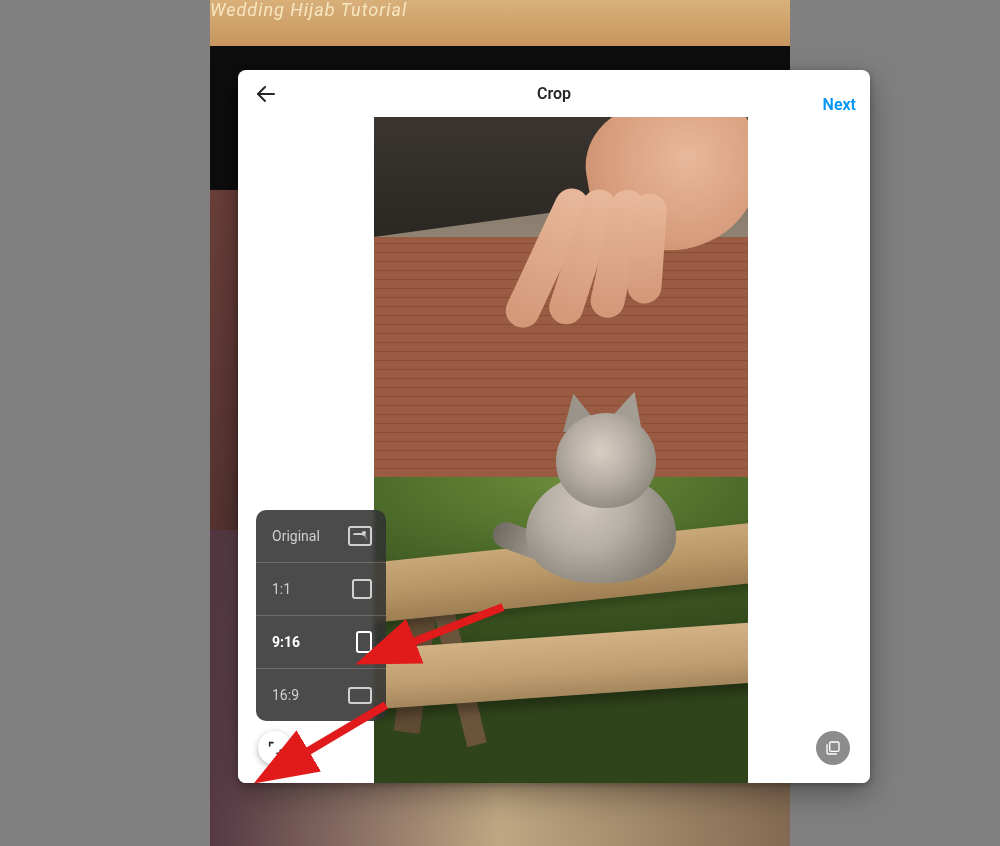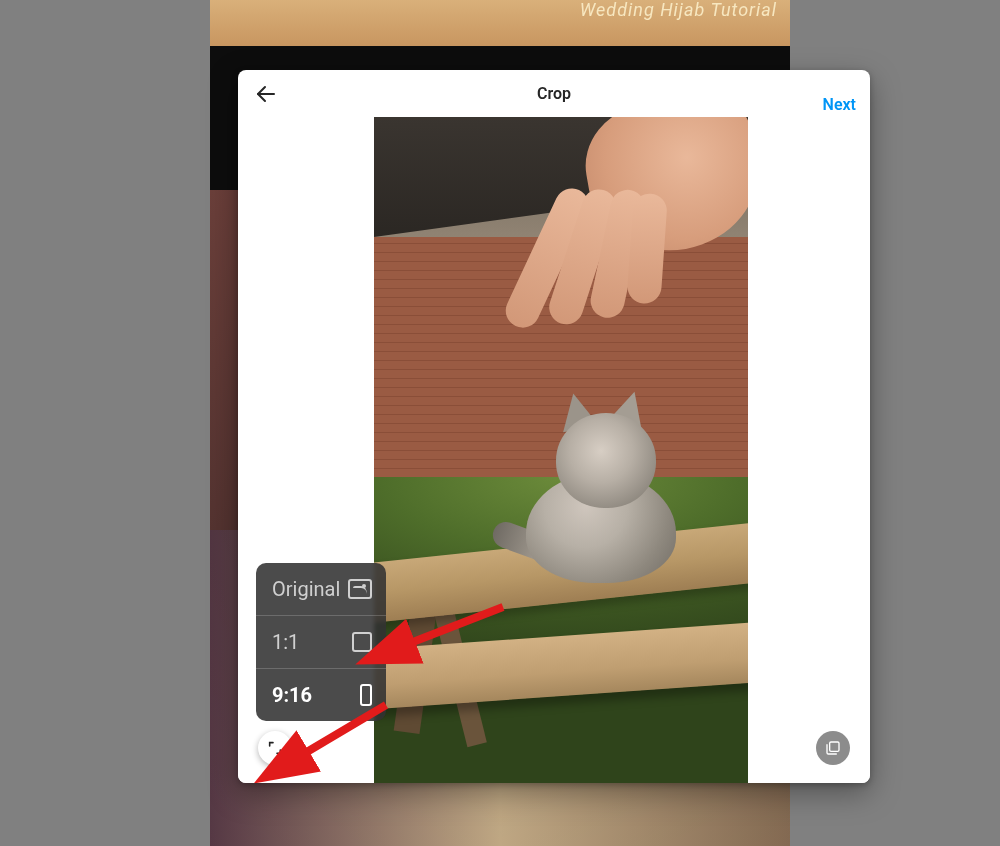--- a/index.html
+++ b/index.html
@@ -1,18 +1,18 @@
 <!DOCTYPE html>
 <html><head>
 <meta charset="utf-8">
 <style>
   html,body{margin:0;padding:0;width:1000px;height:846px;background:#808080;font-family:-apple-system,BlinkMacSystemFont,"Segoe UI",Roboto,Helvetica,Arial,sans-serif;overflow:hidden;}
   .phone-bg{position:absolute;left:210px;top:0;width:580px;height:846px;background:#0d0d0d;}
   .phone-bg .banner{position:absolute;top:0;left:0;right:0;height:46px;background:linear-gradient(180deg,#d9b07a,#c89660);}
-  .phone-bg .banner-text{position:absolute;top:0;left:0;right:13px;text-align:right;color:#f7e7c0;letter-spacing:1px;font-size:18px;font-style:italic;line-height:20px;padding-left:32px;}
+  .phone-bg .banner-text{position:absolute;top:0;left:0;right:13px;text-align:left;color:#f7e7c0;letter-spacing:1px;font-size:18px;font-style:italic;line-height:20px;}
   .phone-bg .feed{position:absolute;top:190px;left:0;right:0;bottom:0;background:linear-gradient(135deg,#6b3f3a 0%,#4a2e2c 40%,#7a5a4c 100%);}
   .phone-bg .feed2{position:absolute;top:530px;left:0;right:0;height:316px;background:linear-gradient(180deg,rgba(0,0,0,0.1),rgba(0,0,0,0.05)),linear-gradient(90deg,#5a3b48 0%,#c9b08a 50%,#8a6f56 100%);}
   .card{position:absolute;left:238px;top:70px;width:632px;height:713px;background:#fff;border-radius:8px;box-shadow:0 10px 30px rgba(0,0,0,0.35),0 2px 6px rgba(0,0,0,0.25);overflow:hidden;}
   .header{height:47px;border-bottom:1px solid #e6e6e6;position:relative;display:flex;align-items:center;justify-content:center;}
   .back{position:absolute;left:8px;top:0;height:47px;width:40px;display:flex;align-items:center;justify-content:center;cursor:pointer;}
   .back svg{width:24px;height:24px;stroke:#262626;}
   .title{font-size:16px;font-weight:600;color:#262626;}
   .next{position:absolute;right:14px;top:0;height:47px;display:flex;align-items:center;color:#0095f6;font-size:16px;font-weight:600;cursor:pointer;margin-top:11px;}
   .stage{position:absolute;top:47px;left:0;right:0;bottom:0;background:#fff;}
   .imgwrap{position:absolute;left:136px;top:0;width:374px;height:666px;background:#777;overflow:hidden;}
@@ -41,21 +41,21 @@
   .k-tail{position:absolute;left:-10px;top:150px;width:90px;height:26px;border-radius:20px;background:linear-gradient(90deg,#6f6a63,#9b948a,#6f6a63);transform:rotate(20deg);}  
   .hand{position:absolute;right:-20px;top:-10px;width:260px;height:260px;transform:rotate(-10deg);}
   .palm{position:absolute;right:0;top:0;width:170px;height:150px;border-radius:40% 30% 50% 50%;background:radial-gradient(circle at 60% 40%,#e9b89a 0%,#d79d7c 60%,#c08567 100%);}
   .finger{position:absolute;width:34px;height:130px;border-radius:18px;background:linear-gradient(180deg,#e9b89a,#d29878);}    
   .f1{left:20px;top:60px;transform:rotate(35deg);height:150px;}
   .f2{left:55px;top:70px;transform:rotate(28deg);height:140px;}
   .f3{left:90px;top:78px;transform:rotate(22deg);height:130px;}
   .f4{left:120px;top:88px;transform:rotate(14deg);height:110px;}
   
   .menu{position:absolute;left:18px;bottom:62px;width:130px;background:rgba(50,50,50,0.88);border-radius:10px;overflow:hidden;backdrop-filter:blur(2px);}
-  .menu .item{height:52px;display:flex;align-items:center;justify-content:space-between;padding:0 14px 0 16px;color:#d0d0d0;font-size:20px;cursor:pointer;}
+  .menu .item{height:52px;display:flex;align-items:center;justify-content:space-between;padding:0 14px 0 16px;color:#d0d0d0;font-size:14px;cursor:pointer;}
   .menu .item + .item{border-top:1px solid rgba(255,255,255,0.18);}  
   .menu .item.sel{color:#fff;font-weight:700;gap:48px;}
   .ic-box{display:inline-block;border:2px solid currentColor;border-radius:3px;}
   .ic-orig{width:20px;height:16px;position:relative;}
   .ic-orig::after{content:"";position:absolute;left:3px;right:3px;bottom:3px;height:6px;border-top:2px solid currentColor;border-radius:2px 6px 0 0/2px 8px 0 0;}
   .ic-orig::before{content:"";position:absolute;right:4px;top:3px;width:4px;height:4px;border-radius:50%;background:currentColor;}
   .ic-11{width:16px;height:16px;}
   .ic-916{width:12px;height:18px;}
   .ic-169{width:20px;height:13px;}
   
@@ -123,20 +123,24 @@
         <span class="ic-box ic-orig"></span>
       </div>
       <div class="item">
         <span>1:1</span>
         <span class="ic-box ic-11"></span>
       </div>
       <div class="item sel">
         <span>9:16</span>
         <span class="ic-box ic-916"></span>
       </div>
+      <div class="item">
+        <span>16:9</span>
+        <span class="ic-box ic-169"></span>
+      </div>
     </div>
 
     <div class="circ expand">
       <svg viewBox="0 0 24 24" fill="none" stroke="currentColor" stroke-width="2.4" stroke-linecap="round">
           <polyline points="4 9 4 4 9 4"></polyline>
           <polyline points="20 15 20 20 15 20"></polyline>
         </svg>
     </div>
 
     <div class="circ gallery">

